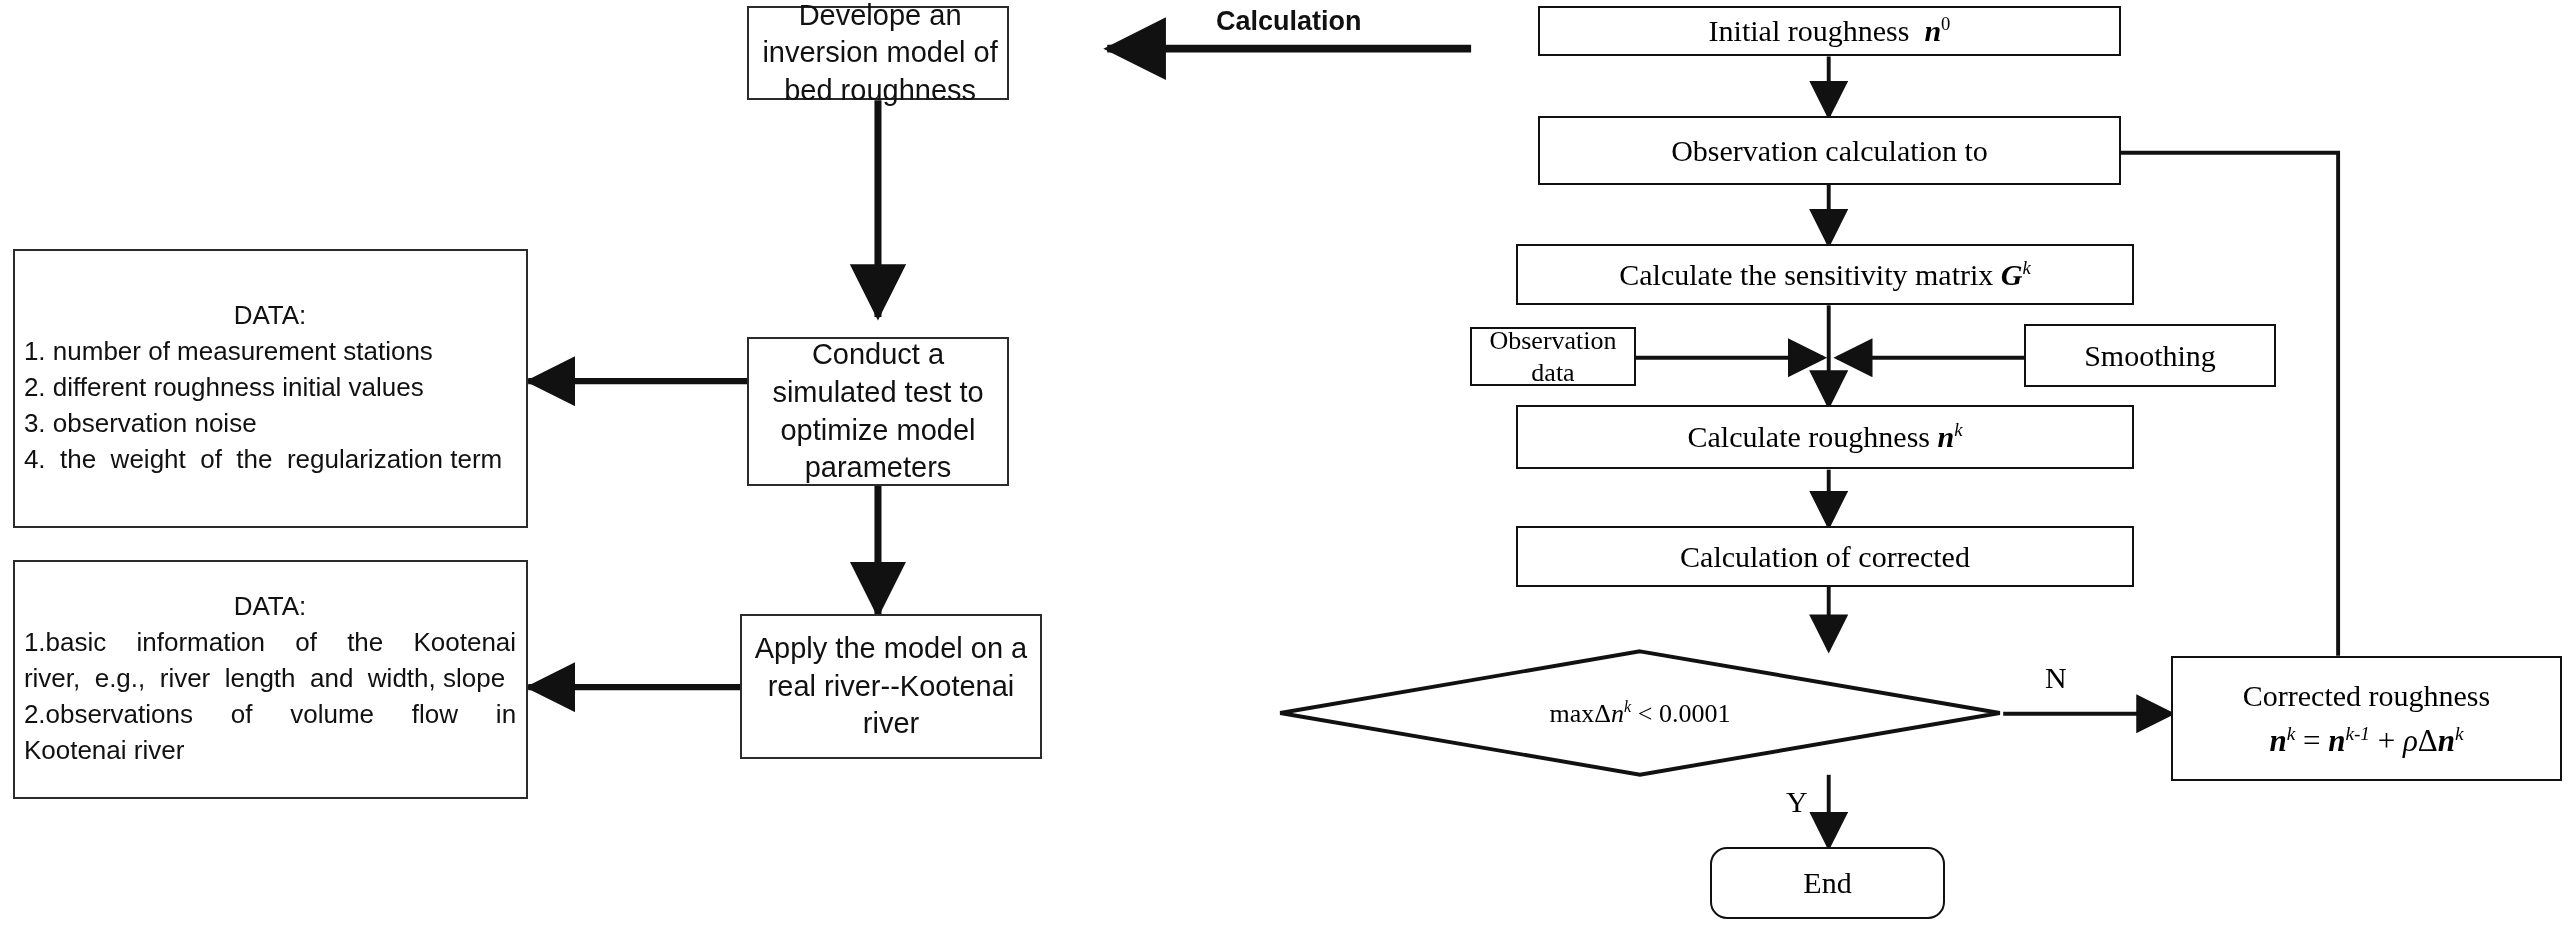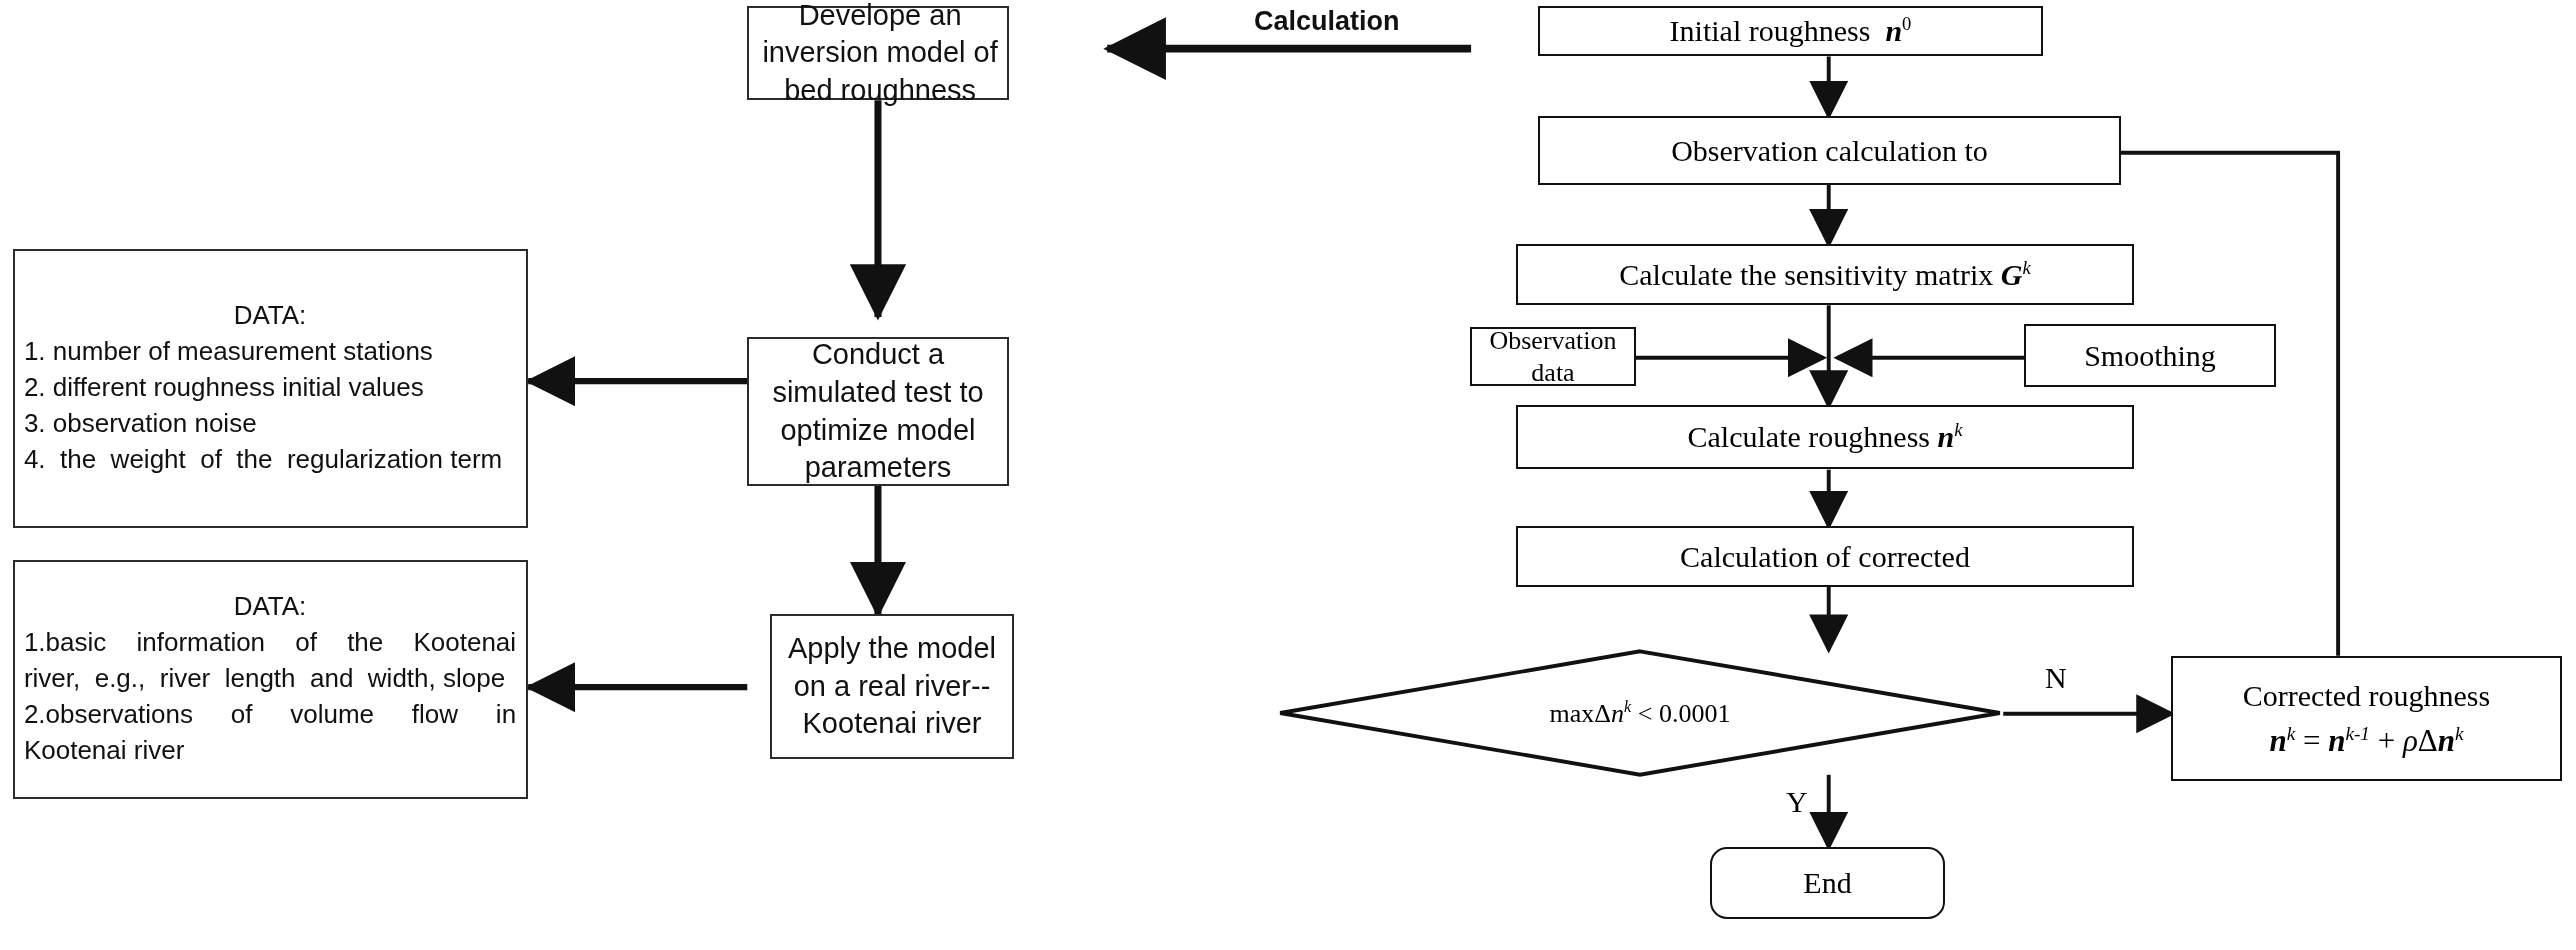--- a/index.html
+++ b/index.html
@@ -177,41 +177,41 @@
   </svg>
 
   <div class="box center-box" style="left:747px; top:6.3px; width:262px; height:94px;padding-left:12px;">
     <span>Develope an inversion model of bed roughness</span>
   </div>
 
   <div class="box center-box" style="left:747px; top:317px; width:262px; height:149px;margin-top:20px;">
     <span>Conduct a simulated test to optimize model parameters</span>
   </div>
 
-  <div class="box center-box" style="left:770px; top:614px; width:244px; height:145px;">
+  <div class="box center-box" style="left:740px; top:614px; width:302px; height:145px;">
     <span>Apply the model on a real river--Kootenai river</span>
   </div>
 
   <div class="box data-box" style="left:12.5px; top:249px; width:515px; height:279px;">
     <span class="data-title">DATA:</span>
     <span class="data-line">1. number of measurement stations</span>
     <span class="data-line">2. different roughness initial values</span>
     <span class="data-line">3. observation noise</span>
     <span class="data-line justify">4.  the  weight  of  the  regularization term</span>
   </div>
 
   <div class="box data-box" style="left:12.5px; top:560px; width:515px; height:239px;">
     <span class="data-title">DATA:</span>
     <span class="data-line justify">1.basic  information  of  the  Kootenai river,  e.g.,  river  length  and  width, slope</span>
     <span class="data-line justify">2.observations  of  volume  flow  in Kootenai river</span>
   </div>
 
-  <div class="label-bold" style="left:1254px; top:6.3px;">Calculation</div>
-
-  <div class="rbox" style="left:1538px; top:6.3px; width:505px; height:50px;">
+  <div class="label-bold" style="left:1216px; top:6.3px;">Calculation</div>
+
+  <div class="rbox" style="left:1538px; top:6.3px; width:583px; height:50px;">
     <span>
       <span>Initial roughness</span>&nbsp;&nbsp;<span class="mathvar">n</span><sup class="zero">0</sup>
     </span>
   </div>
 
   <div class="rbox" style="left:1538px; top:116px; width:583px; height:69px;">
     <span>Observation calculation to</span>
   </div>
 
   <div class="rbox" style="left:1516px; top:244px; width:618px; height:61px;">

